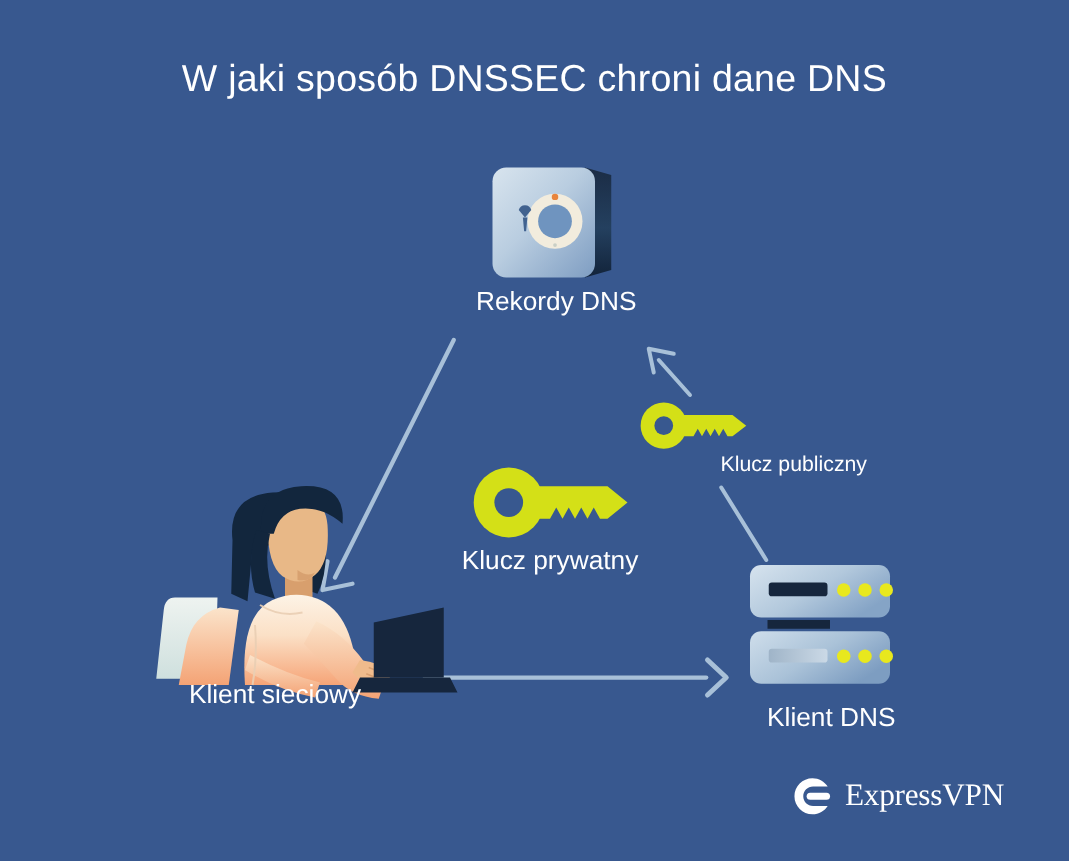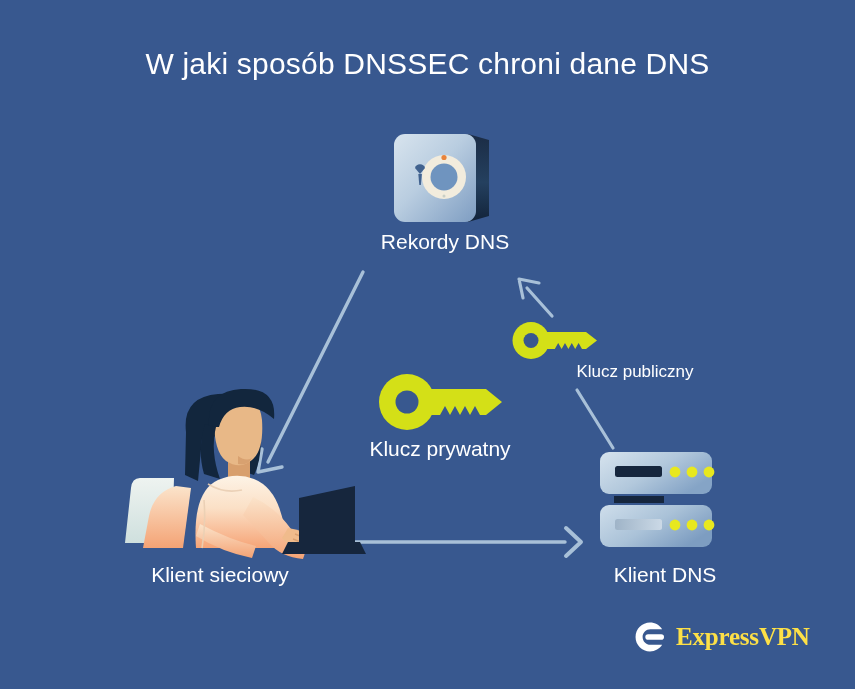--- a/index.html
+++ b/index.html
@@ -35,21 +35,21 @@
   
   .node-label {
     position: absolute;
     color: #ffffff;
     font-size: 21px;
     font-weight: 400;
     white-space: nowrap;
     text-align: center;
   }
   .label-records { left: 0; top: 230px; width: 890px; }
-  .label-client  { left: 40px; top: 563px; width: 360px; }
+  .label-client  { left: 40px; top: 544px; width: 360px; }
   .label-server  { left: 510px; top: 563px; width: 310px; }
   .label-private { left: 270px; top: 437px; width: 340px; font-size: 21px; text-align: center; }
   .label-public  { left: 410px; top: 362px; width: 450px; font-size: 17px; }
 
   
   .canvas {
     position: absolute;
     left: 0; top: 0;
     width: 855px;
     height: 689px;
@@ -65,24 +65,24 @@
     display: flex;
     align-items: center;
     gap: 9px;
   }
   .logo-mark {
     width: 34px;
     height: 34px;
     flex: 0 0 34px;
   }
   .logo-text {
-    color: #fde047;
+    color: #ffffff;
     font-family: "Liberation Serif", serif;
     font-size: 25px;
-    font-weight: 700;
+    font-weight: 400;
     letter-spacing: -0.2px;
     white-space: nowrap;
   }
 </style>
 </head>
 <body>
 
 <div id="infographic">
 
   <div class="title">W jaki sposób DNSSEC chroni dane DNS</div>

